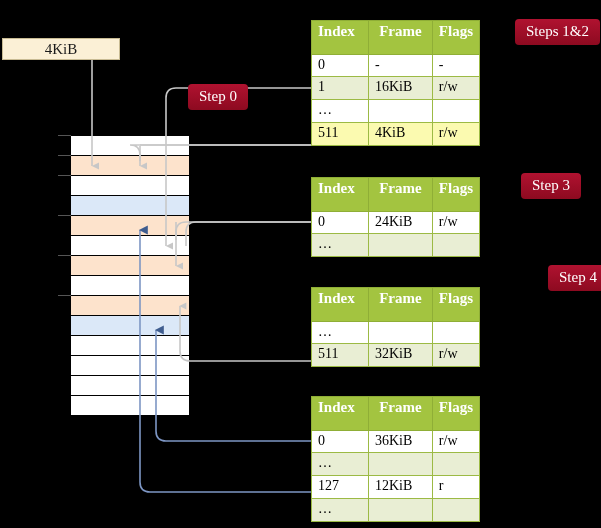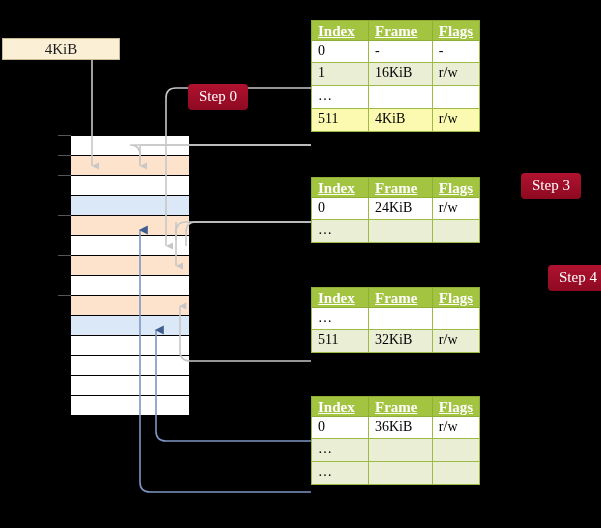--- a/index.html
+++ b/index.html
@@ -68,39 +68,38 @@
     box-sizing:border-box;
     box-shadow:2px 2px 0 rgba(0,0,0,.35);
   }
   .ptable table{border-collapse:collapse;width:100%;}
   .ptable th{
     background:#a3c440;
     color:#ffffff;
     font-weight:bold;
     font-size:15px;
     text-align:left;
-    padding:3px 6px 0 6px;
+    padding:3px 6px 14px 6px;
     border:1px solid #8fae36;
     line-height:1.05;
-    text-decoration:underline;
   }
   .ptable td{
     font-size:14px;
     padding:3px 6px 4px 6px;
     border:1px solid #9cba44;
     line-height:1.05;
     height:14px;
     vertical-align:top;
   }
   .ptable tr.alt td{background:#e9eed4;}
   .ptable tr.hl td{background:#fbfab0;}
   .ptable td.c-index{width:52px;}
   .ptable td.c-frame{width:60px;}
   .ptable th.c-index{width:52px;}
-  .ptable th.c-frame{width:60px;}
+  .ptable th.c-frame{width:60px;text-align:center;}
 
   svg.wires{position:absolute;left:0;top:0;width:601px;height:528px;pointer-events:none;}
 </style>
 </head>
 <body>
 
 <div class="stage">
 
   <div class="pagebox" style="left:2px;top:38px;width:118px;height:22px;">
     <span>4KiB</span>
@@ -155,20 +154,23 @@
     <path d="M 176,222 L 176,266" fill="none" stroke="#c7c7c7" stroke-width="1.6" marker-end="url(#agray)"></path>
     <path d="M 311,222 L 186,222 Q 176,222 176,232 L 176,240" fill="none" stroke="#c7c7c7" stroke-width="1.6"></path>
 
     <path d="M 311,361 L 190,361 Q 180,361 180,351 L 180,306" fill="none" stroke="#c7c7c7" stroke-width="1.6" marker-end="url(#agrayU)"></path>
 
     <path d="M 311,441 L 166,441 Q 156,441 156,431 L 156,330" fill="none" stroke="#7d96c4" stroke-width="1.6" marker-end="url(#ablueU)"></path>
 
     <path d="M 311,492 L 150,492 Q 140,492 140,482 L 140,230" fill="none" stroke="#7d96c4" stroke-width="1.6" marker-end="url(#ablueU)"></path>
   </svg>
 
+  <div class="badge" style="left:515px;top:19px;">
+    <span>Steps 1&amp;2</span>
+  </div>
   <div class="badge" style="left:521px;top:159px;margin-top:14px;">
     <span>Step 3</span>
   </div>
   <div class="badge" style="left:516px;top:265px;margin-left:32px;">
     <span>Step 4</span>
   </div>
   <div class="badge" style="left:188px;top:40px;margin-top:44px;">
     <span>Step 0</span>
   </div>
 
@@ -265,20 +267,25 @@
             <tr>
               <td class="c-index">0</td>
               <td class="c-frame">36KiB</td>
               <td class="c-flags">r/w</td>
             </tr>
             <tr class="alt">
               <td class="c-index">…</td>
               <td class="c-frame"></td>
               <td class="c-flags"></td>
             </tr>
+            <tr>
+              <td class="c-index">127</td>
+              <td class="c-frame">12KiB</td>
+              <td class="c-flags">r</td>
+            </tr>
             <tr class="alt">
               <td class="c-index">…</td>
               <td class="c-frame"></td>
               <td class="c-flags"></td>
             </tr>
           </tbody>
         </table>
       </div>
     </div>
 

